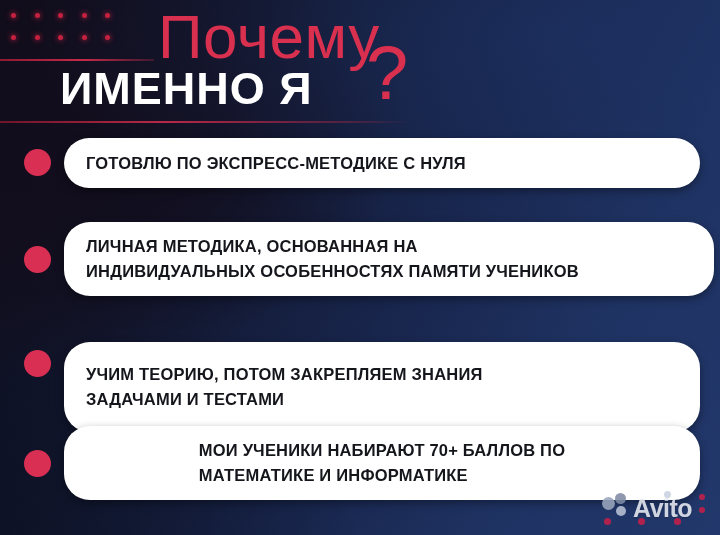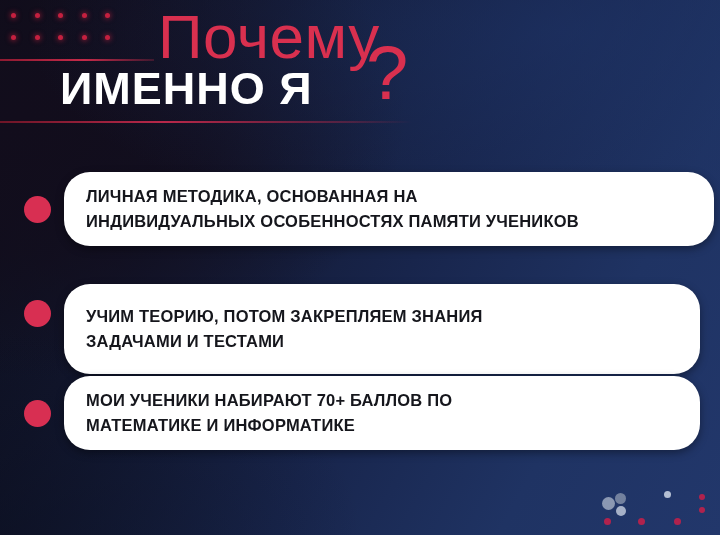--- a/index.html
+++ b/index.html
@@ -156,25 +156,25 @@
   .row-1 { height: 50px; }
   .row-1 .bullet { top: 11px; }
   .row-1 .card   { top: 0px;  width: 636px; height: 50px; }
 
   .row-2 { height: 74px; margin-top: 34px; }
   .row-2 .bullet { top: 24px; }
   .row-2 .card   { top: 0px;  width: 650px; height: 74px; }
 
   .row-3 { height: 74px; margin-top: 30px; }
   .row-3 .bullet { top: 24px; }
-  .row-3 .card   { top: 8px;  width: 636px; height: 90px; }
+  .row-3 .card   { top: 16px;  width: 636px; height: 90px; }
 
   .row-4 { height: 74px; margin-top: 26px; }
   .row-4 .bullet { top: 24px; }
-  .row-4 .card   { top: 0px;  width: 636px; height: 74px; }
+  .row-4 .card   { top: 0px;  width: 636px; height: 74px; justify-content: center; }
 
   
   .watermark {
     position: absolute;
     right: 12px;
     bottom: 8px;
     width: 108px;
     height: 36px;
     z-index: 6;
     opacity: 0.88;
@@ -233,20 +233,26 @@
   <div class="header">
     <div class="line-short"></div>
     <div class="line-long"></div>
     <div class="title-pochemu">Почему</div>
     <div class="title-imenno">ИМЕННО Я</div>
     <div class="title-qmark">?</div>
   </div>
 
   <div class="list">
 
+    <div class="row row-1">
+      <span class="bullet"></span>
+      <div class="card">
+        <span class="card-text">ГОТОВЛЮ ПО ЭКСПРЕСС-МЕТОДИКЕ С НУЛЯ</span>
+      </div>
+    </div>
 
     <div class="row row-2">
       <span class="bullet"></span>
       <div class="card">
         <span class="card-text">ЛИЧНАЯ МЕТОДИКА, ОСНОВАННАЯ НА
 ИНДИВИДУАЛЬНЫХ ОСОБЕННОСТЯХ ПАМЯТИ УЧЕНИКОВ</span>
       </div>
     </div>
 
     <div class="row row-3">
@@ -265,20 +271,21 @@
       </div>
     </div>
 
   </div>
 
   <div class="watermark">
     <span class="wm-dot d1"></span>
     <span class="wm-dot d2"></span>
     <span class="wm-dot d3"></span>
     <span class="wm-dot d4"></span>
+    <span class="wm-text">Avito</span>
     <span class="wm-under u1"></span>
     <span class="wm-under u2"></span>
     <span class="wm-under u3"></span>
     <span class="wm-under u4"></span>
     <span class="wm-under u5"></span>
   </div>
 
 </div>
 
 </body></html>

